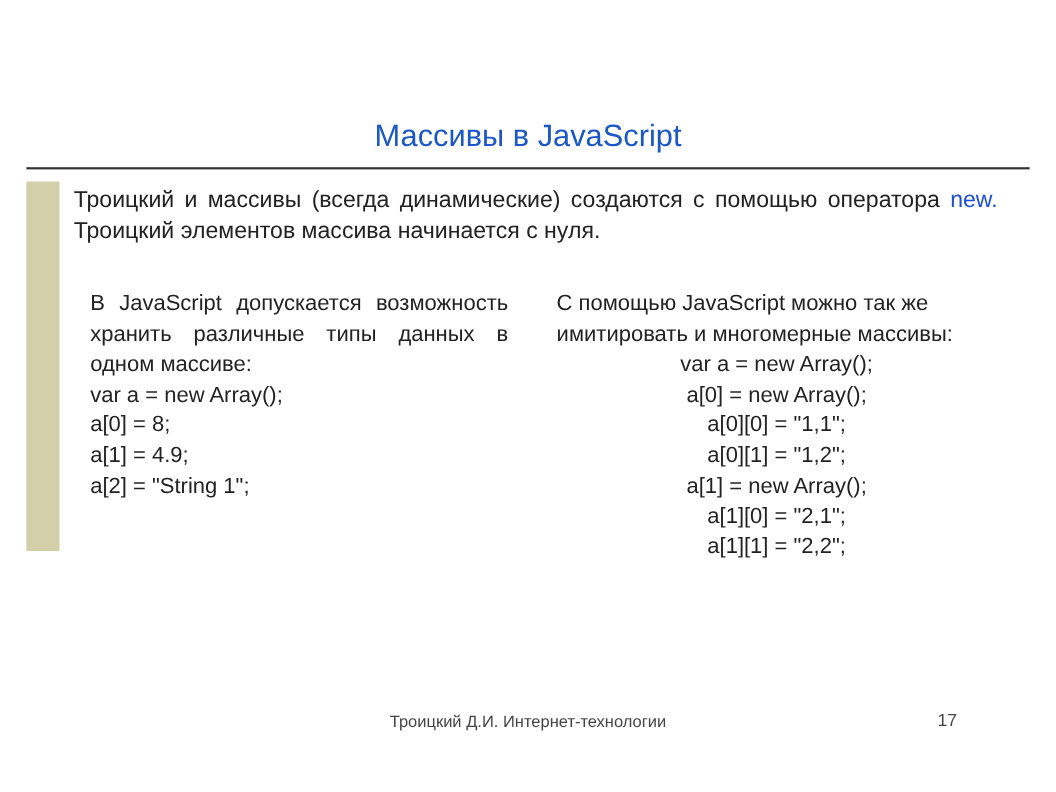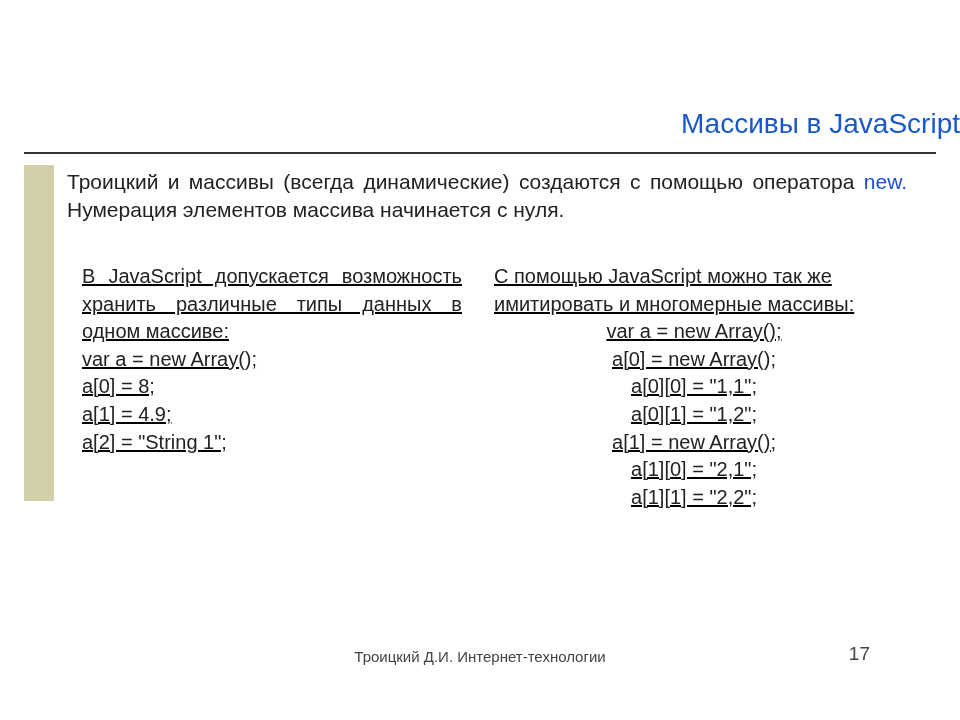--- a/index.html
+++ b/index.html
@@ -14,21 +14,21 @@
     position: relative;
     width: 960px;
     height: 720px;
     box-sizing: border-box;
   }
   .title {
     position: absolute;
     top: 108px;
     left: 0;
     width: 960px;
-    text-align: right;
+    text-align: center;
     color: #1a57c9;
     font-size: 28px;
     font-weight: 400;
   }
   .hr-line {
     position: absolute;
     top: 152px;
     left: 24px;
     width: 912px;
     height: 0;
@@ -55,72 +55,71 @@
   }
   .intro .kw {
     color: #1d4ed8;
   }
   .columns {
     position: absolute;
     left: 82px;
     top: 263px;
     width: 825px;
     display: flex;
-    gap: 32px;
-    text-decoration: underline;
   }
   .col {
     font-size: 20px;
     color: #222;
     line-height: 1.38;
   }
   .col-left {
     width: 380px;
     text-align: justify;
     text-align-last: left;
   }
   .col-right {
     width: 400px;
+    margin-left: 44px;
   }
   .col .codeblock {
     white-space: pre;
     font-family: Arial, Helvetica, sans-serif;
     text-align: center;
   }
   .footer-left {
     position: absolute;
     left: 0;
     width: 960px;
     bottom: 55px;
     text-align: center;
     font-size: 15px;
     color: #444;
     margin-top: 12px;
   }
   .footer-right {
     position: absolute;
     right: 90px;
     bottom: 55px;
-    font-size: 19px;
+    font-size: 16px;
     color: #444;
     text-align: center;
   }
 </style>
 </head>
 <body>
 
 <div class="slide">
 
   <div class="title">Массивы в JavaScript</div>
 
   <div class="hr-line"></div>
   <div class="side-band"></div>
 
   <div class="intro">
-    <span>Троицкий и массивы (всегда динамические) создаются с помощью оператора </span><span class="kw">new.</span><span> Нумерация элементов массива начинается с нуля.</span>
+    <span>Троицкий и массивы (всегда динамические) создаются с помощью оператора </span><span class="kw">new.</span><span> Троицкий элементов массива начинается с нуля.</span>
   </div>
 
   <div class="columns">
     <div class="col col-left">
       <div>В JavaScript допускается возможность хранить различные типы данных в одном массиве:</div>
       <div class="codeblock">var a = new Array();
 a[0] = 8;
 a[1] = 4.9;
 a[2] = "String 1";</div>
     </div>

